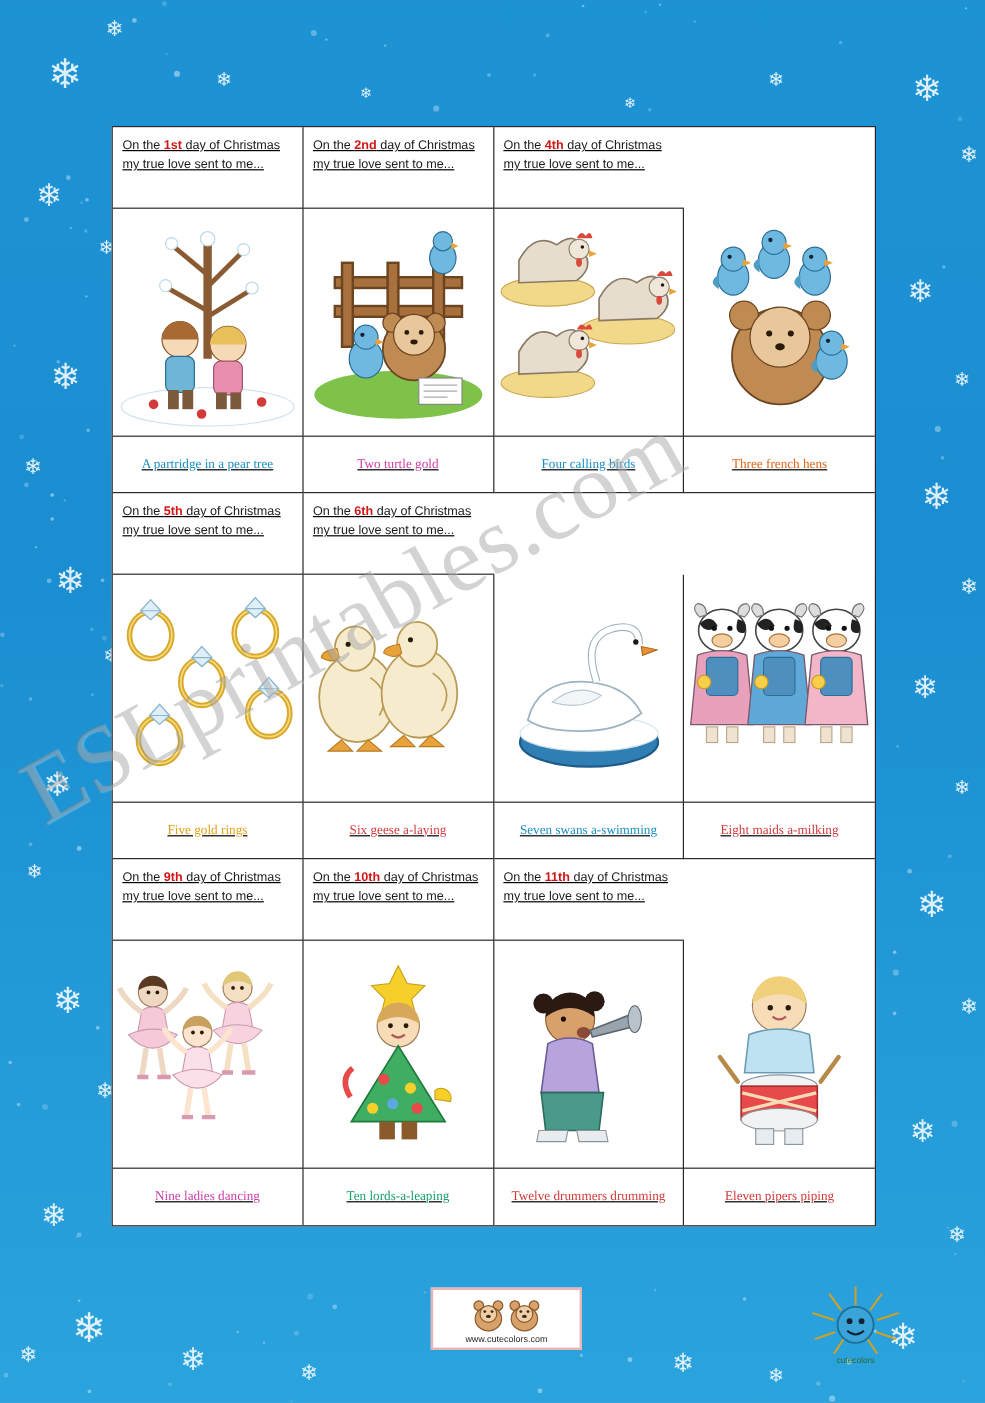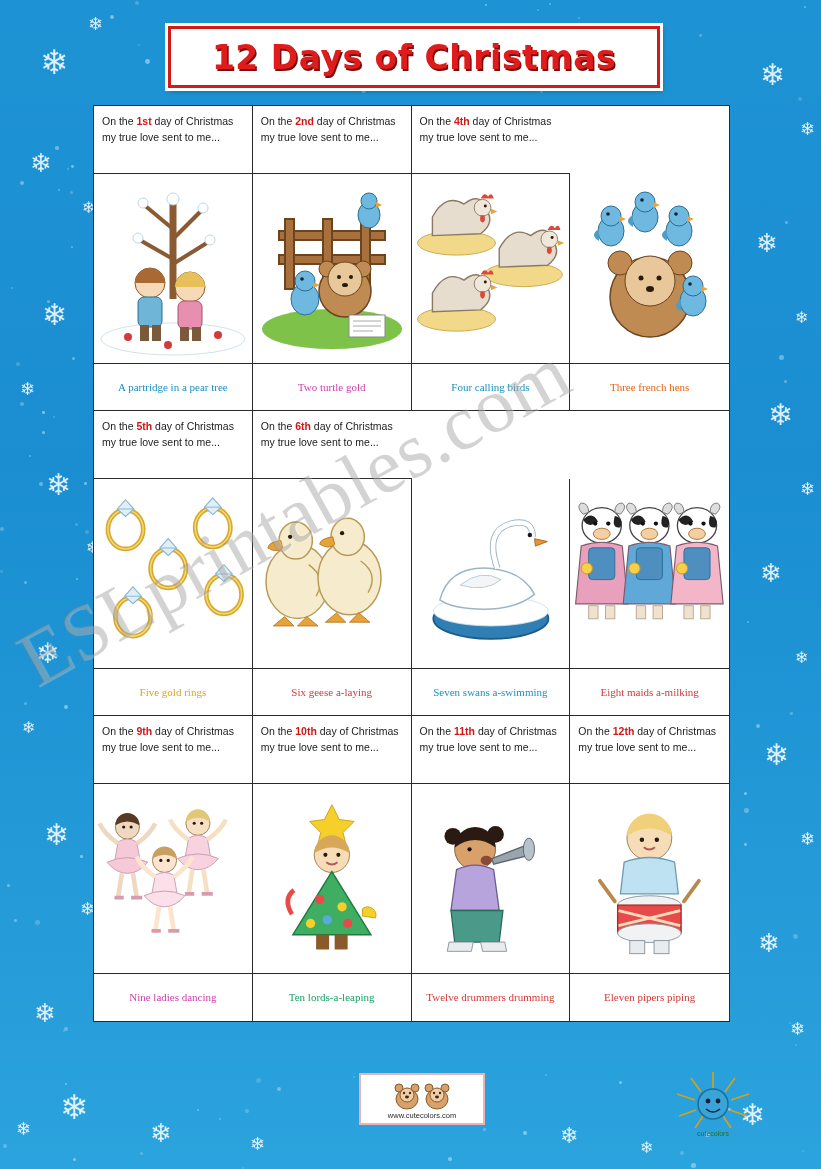--- a/index.html
+++ b/index.html
@@ -65,20 +65,21 @@
     top: 105px;
     width: 637px;
     background: #ffffff;
     border: 1px solid #2a2a2a;
     box-sizing: border-box;
   }
   .block {
     display: flex;
     width: 100%;
     box-sizing: border-box;
+    text-decoration: underline;
   }
   .cell {
     width: 25%;
     box-sizing: border-box;
     border-right: 1px solid #2a2a2a;
     border-bottom: 1px solid #2a2a2a;
   }
   .cell:last-child { border-right: none; }
 
   .sent-cell {
@@ -285,23 +286,20 @@
       <div class="flake" style="left:150px;top:1120px;font-size:26px;">❄</div>
       <div class="flake" style="left:250px;top:1135px;font-size:18px;">❄</div>
       <div class="flake" style="left:560px;top:1125px;font-size:22px;">❄</div>
       <div class="flake" style="left:640px;top:1140px;font-size:16px;">❄</div>
       <div class="flake" style="left:180px;top:60px;font-size:16px;">❄</div>
       <div class="flake" style="left:300px;top:72px;font-size:12px;">❄</div>
       <div class="flake" style="left:520px;top:80px;font-size:12px;">❄</div>
       <div class="flake" style="left:640px;top:60px;font-size:16px;">❄</div>
     </div>
 
-  <div id="title-box">
-    <div id="title-text">12 Days of Christmas</div>
-  </div>
 
   <div id="grid">
       <div class="block">
         <div class="cell sent-cell"><span>On the </span><span class="daynum">1st</span><span> day of Christmas my true love sent to me...</span></div>
         <div class="cell sent-cell"><span>On the </span><span class="daynum">2nd</span><span> day of Christmas my true love sent to me...</span></div>
         <div class="cell sent-cell"><span>On the </span><span class="daynum">4th</span><span> day of Christmas my true love sent to me...</span></div>
       </div>
       <div class="block">
         <div class="cell img-cell">
           <div class="img-inner">
@@ -611,21 +609,20 @@
       <div class="block">
         <div class="cell label-cell" style="color:#e0a21a">Five gold rings</div>
         <div class="cell label-cell" style="color:#d33a3a">Six geese a-laying</div>
         <div class="cell label-cell" style="color:#1b8fc4">Seven swans a-swimming</div>
         <div class="cell label-cell" style="color:#d33a3a">Eight maids a-milking</div>
       </div>
       <div class="block">
         <div class="cell sent-cell"><span>On the </span><span class="daynum">9th</span><span> day of Christmas my true love sent to me...</span></div>
         <div class="cell sent-cell"><span>On the </span><span class="daynum">10th</span><span> day of Christmas my true love sent to me...</span></div>
         <div class="cell sent-cell"><span>On the </span><span class="daynum">11th</span><span> day of Christmas my true love sent to me...</span></div>
-        <div class="cell sent-cell"><span>On the </span><span class="daynum">12th</span><span> day of Christmas my true love sent to me...</span></div>
       </div>
       <div class="block">
         <div class="cell img-cell">
           <div class="img-inner">
       <svg viewBox="0 0 170 175" width="170" height="175">
 
         <g transform="translate(36,16)">
           <circle cx="0" cy="16" r="13" fill="#efd8c2" stroke="#9a7a56"></circle>
           <path d="M-13 14 a13 13 0 0 1 26 0 q-13 -8 -26 0z" fill="#5a3a22"></path>
           <circle cx="-4" cy="16" r="1.7" fill="#2a1a0a"></circle>

